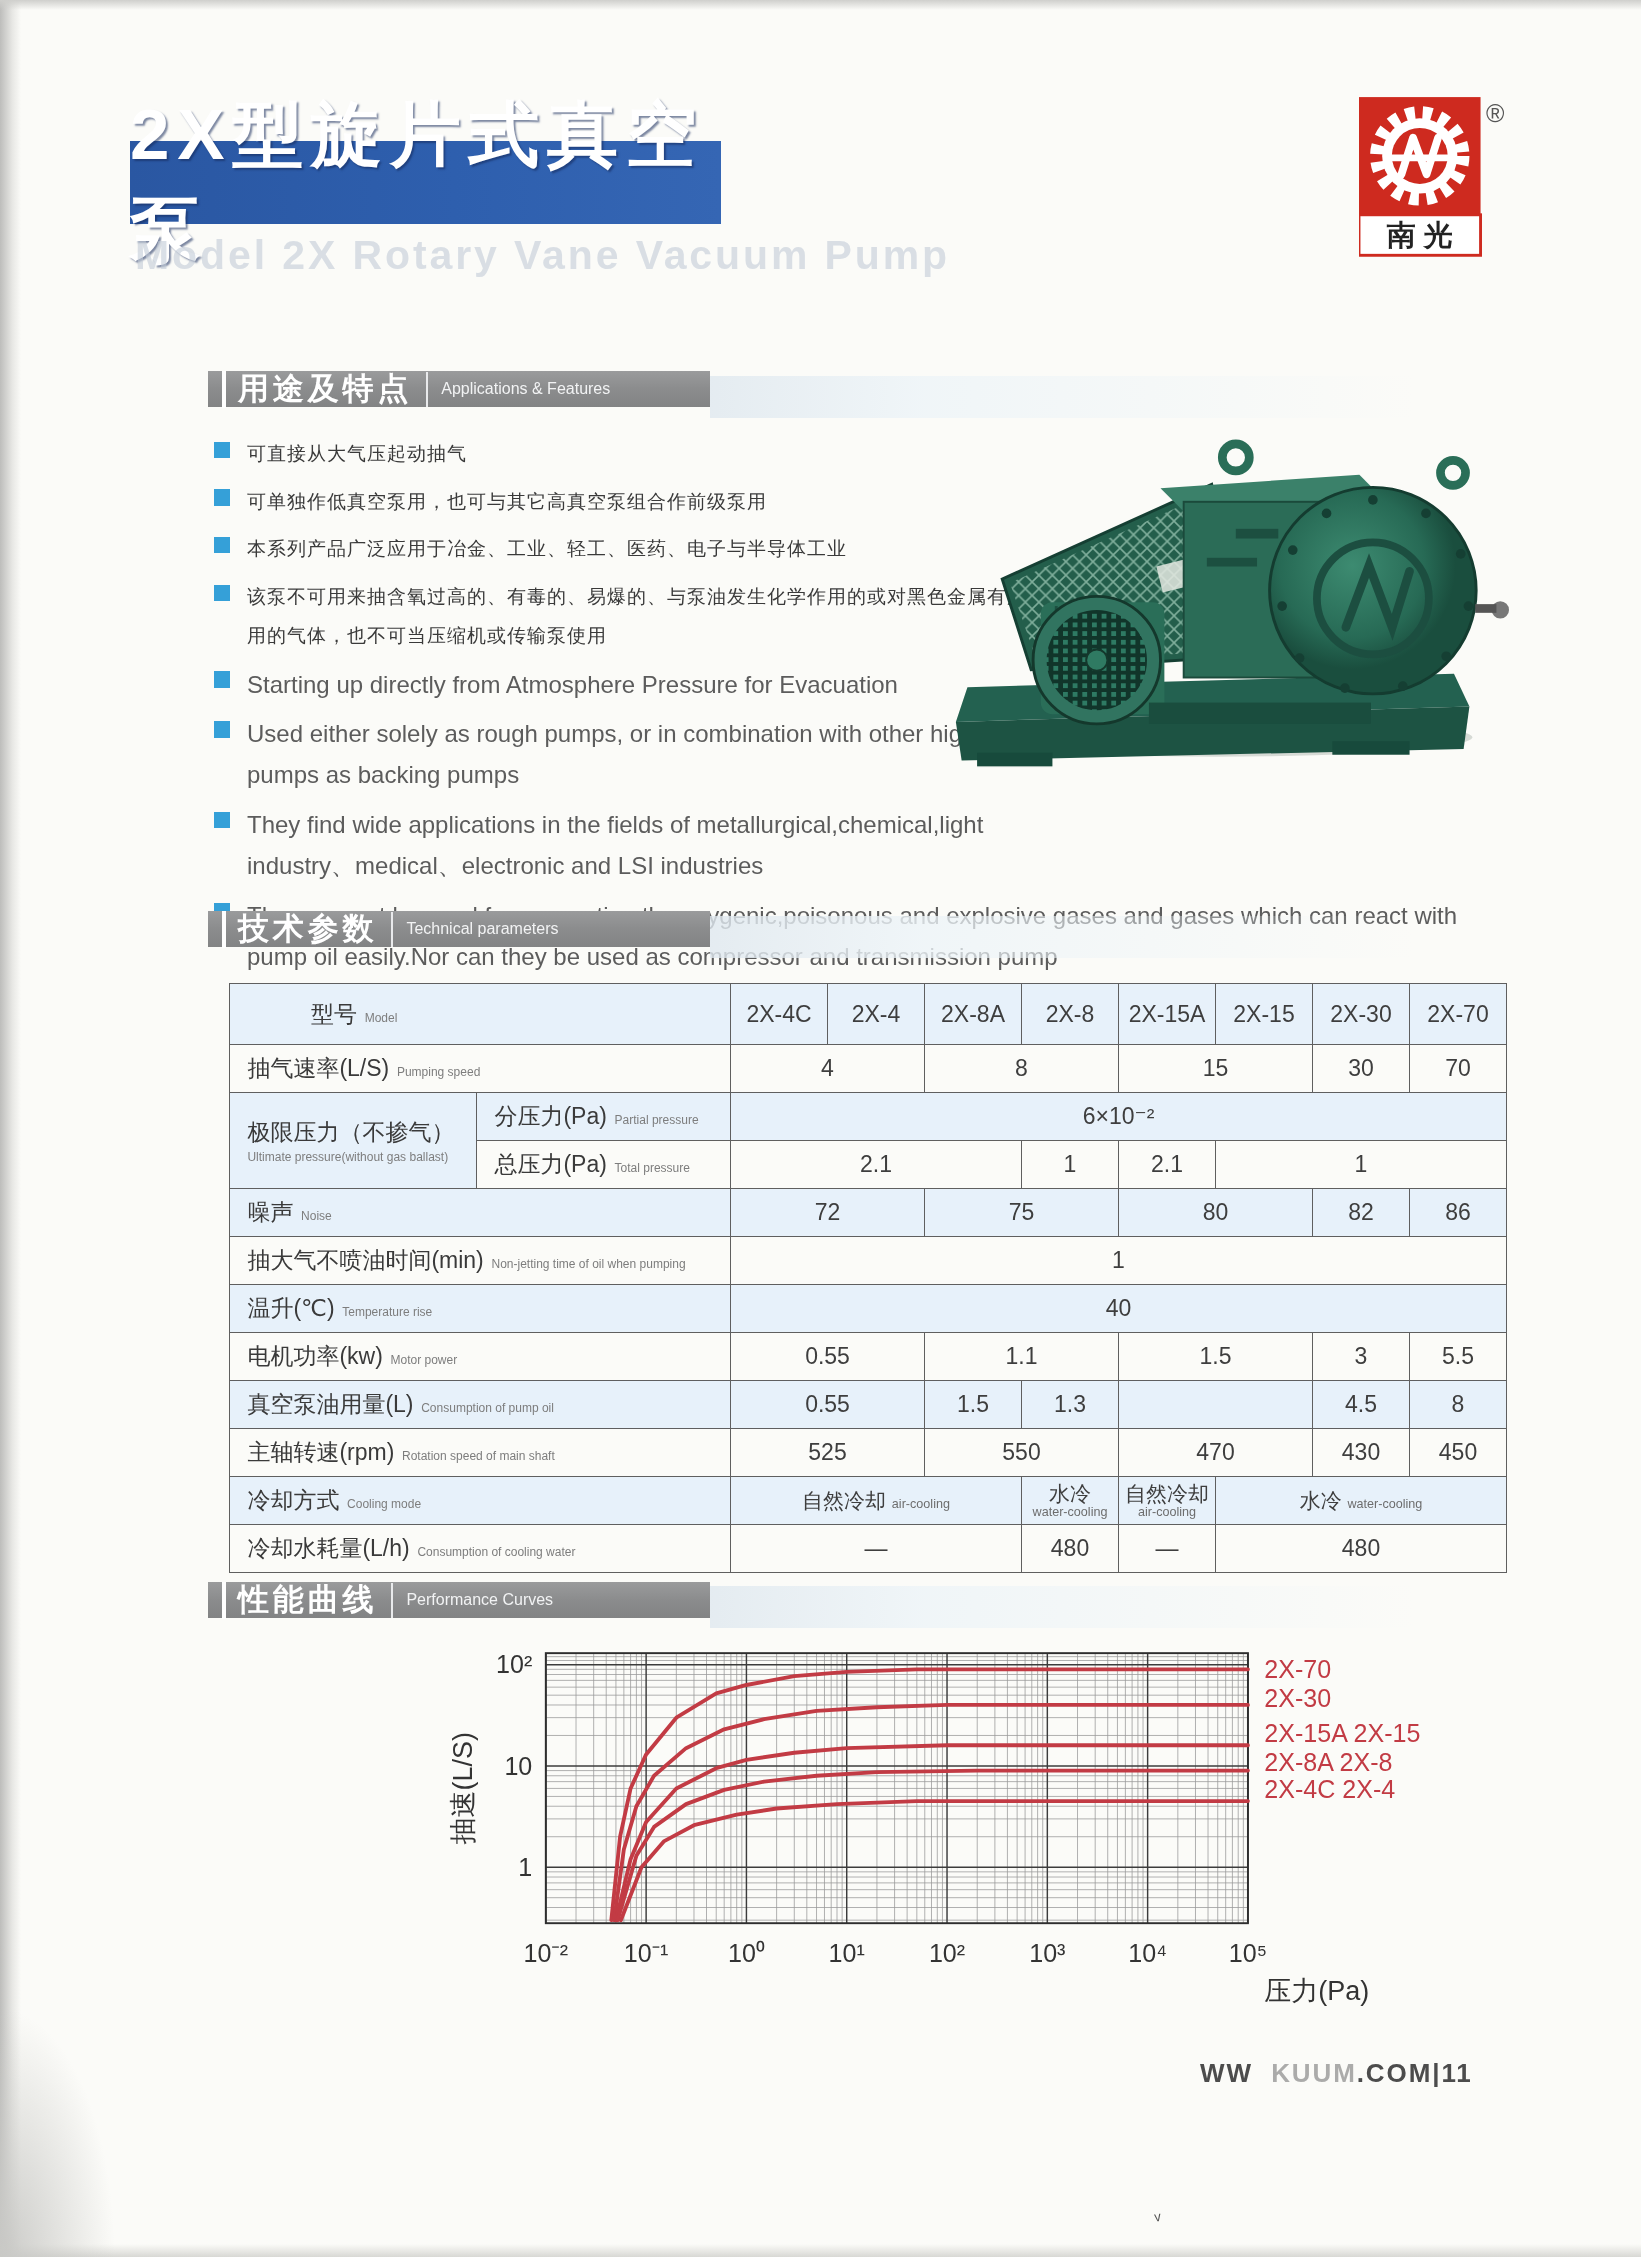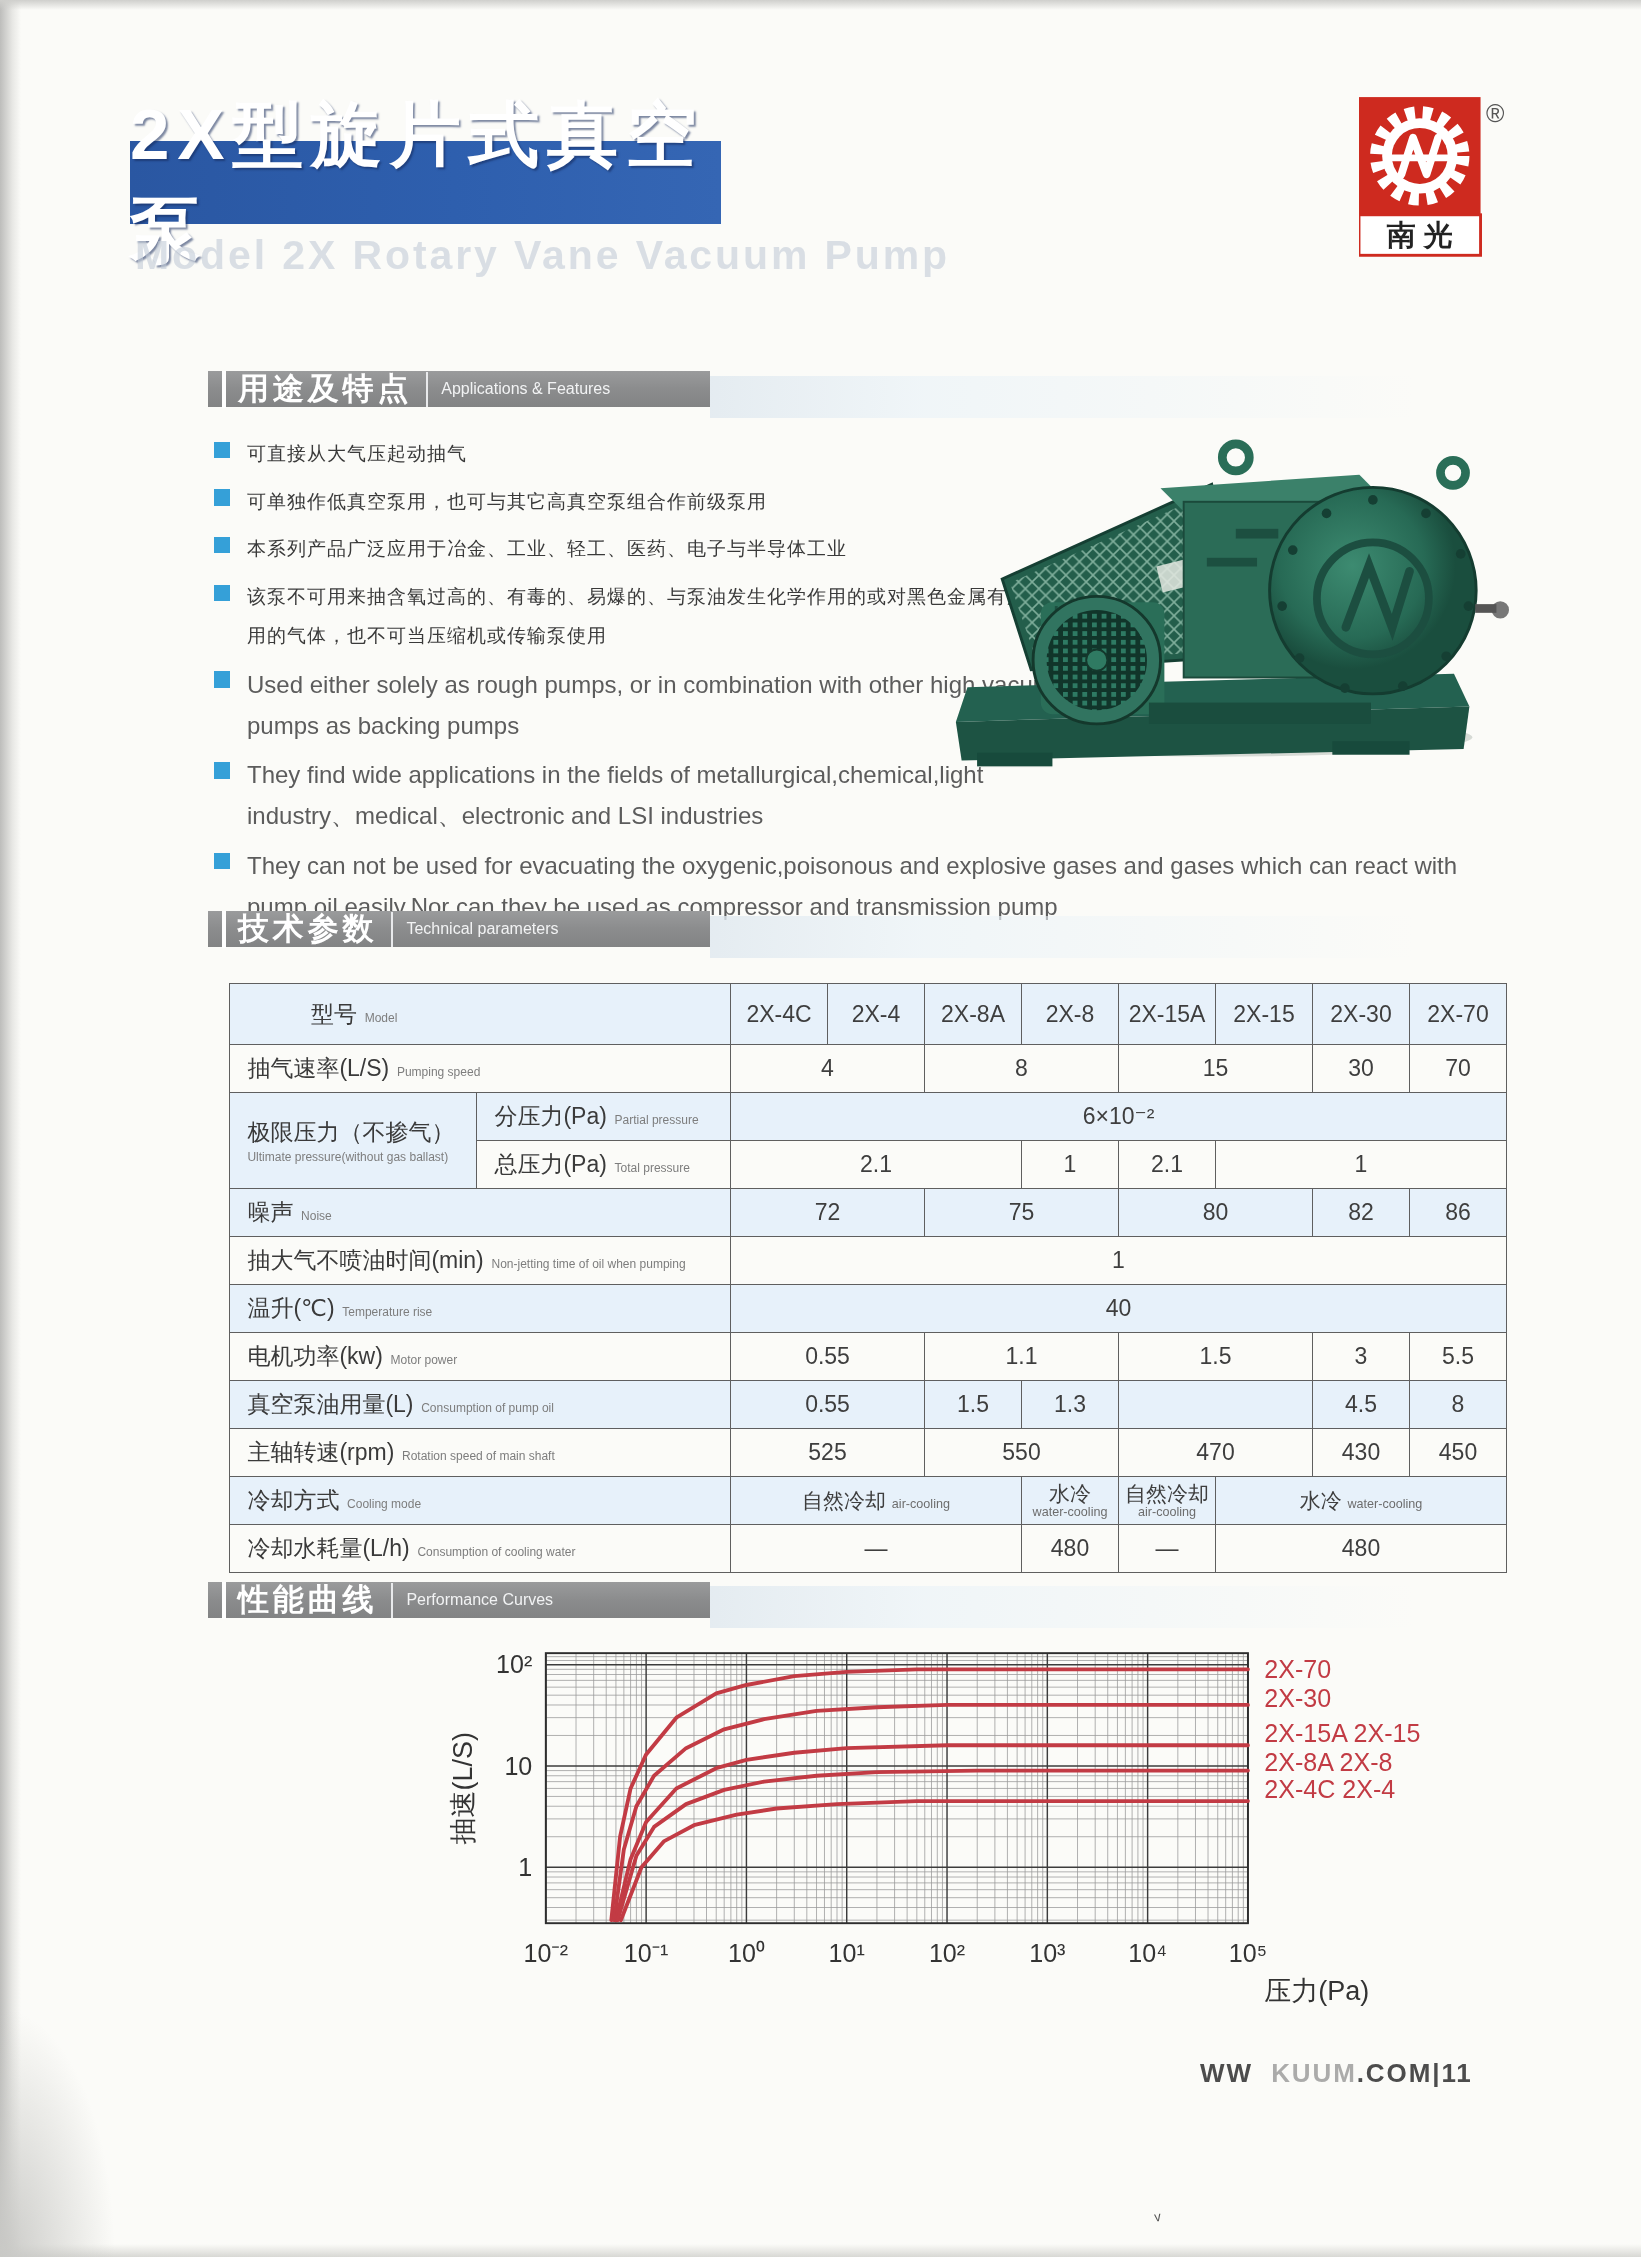--- a/index.html
+++ b/index.html
@@ -108,21 +108,21 @@
   <div class="div"></div>
   <div class="en">Applications &amp; Features</div>
 </div>
 <div class="sectail" style="top:376px;left:710px;width:705px"></div>
 
 <ul class="bullets">
     <li class="zh"><span class="sq"></span><span>可直接从大气压起动抽气</span></li>
     <li class="zh"><span class="sq"></span><span>可单独作低真空泵用，也可与其它高真空泵组合作前级泵用</span></li>
     <li class="zh"><span class="sq"></span><span>本系列产品广泛应用于冶金、工业、轻工、医药、电子与半导体工业</span></li>
     <li class="zh"><span class="sq"></span><span>该泵不可用来抽含氧过高的、有毒的、易爆的、与泵油发生化学作用的或对黑色金属有腐蚀作用的气体，也不可当压缩机或传输泵使用</span></li>
-    <li class="en"><span class="sq"></span></li>
+    <li class="en"><span class="sq"></span><span>Starting up directly from Atmosphere Pressure for Evacuation</span></li>
     <li class="en"><span class="sq"></span><span>Used either solely as rough pumps, or in combination with other high vacuum pumps as backing pumps</span></li>
     <li class="en"><span class="sq"></span><span>They find wide applications in the fields of metallurgical,chemical,light industry、medical、electronic and LSI industries</span></li>
     <li class="en wide"><span class="sq"></span><span>They can not be used for evacuating the oxygenic,poisonous and explosive gases and gases which can react with pump oil easily.Nor can they be used as compressor and transmission pump</span></li>
   </ul>
 
 <div class="photo-wrap">
 <svg width="599" height="362" viewBox="0 0 620 375">
   <defs>
     <pattern id="mesh" width="14" height="14" patternUnits="userSpaceOnUse">
       <path d="M0 14 L14 0 M-2 2 L2 -2 M12 16 L16 12 M0 0 L14 14" stroke="#7fae9b" stroke-width="1.6" fill="none"></path>

